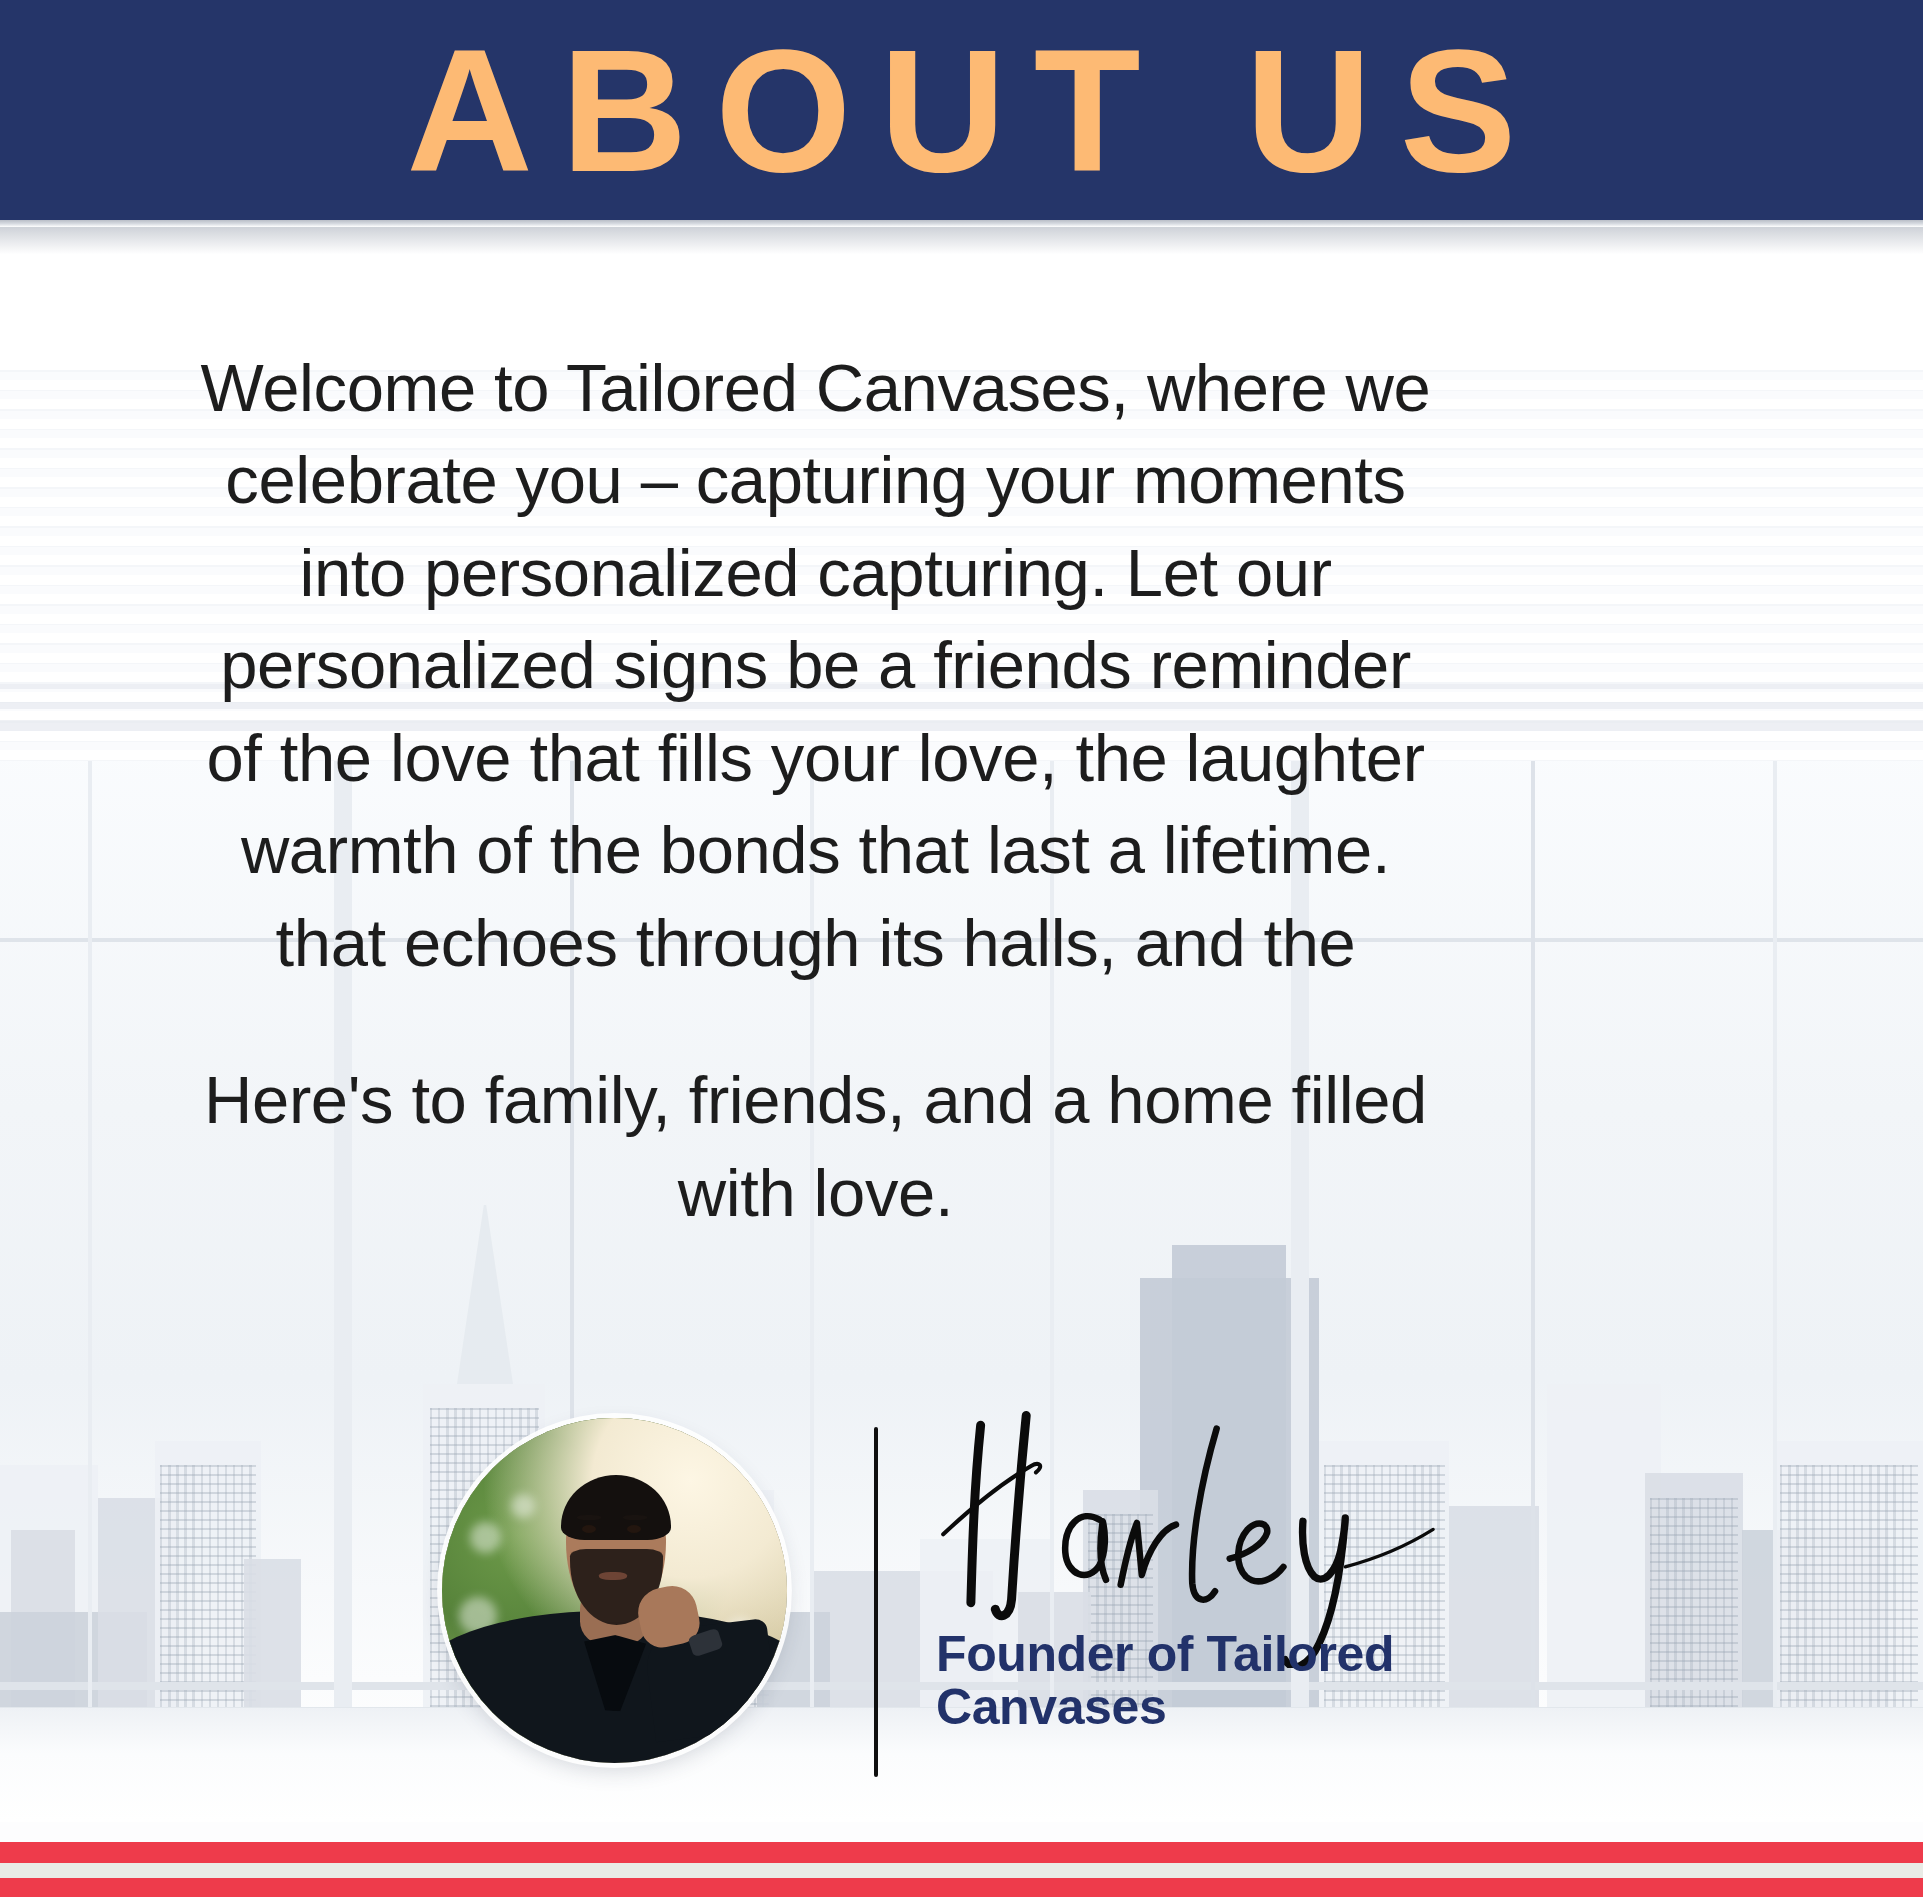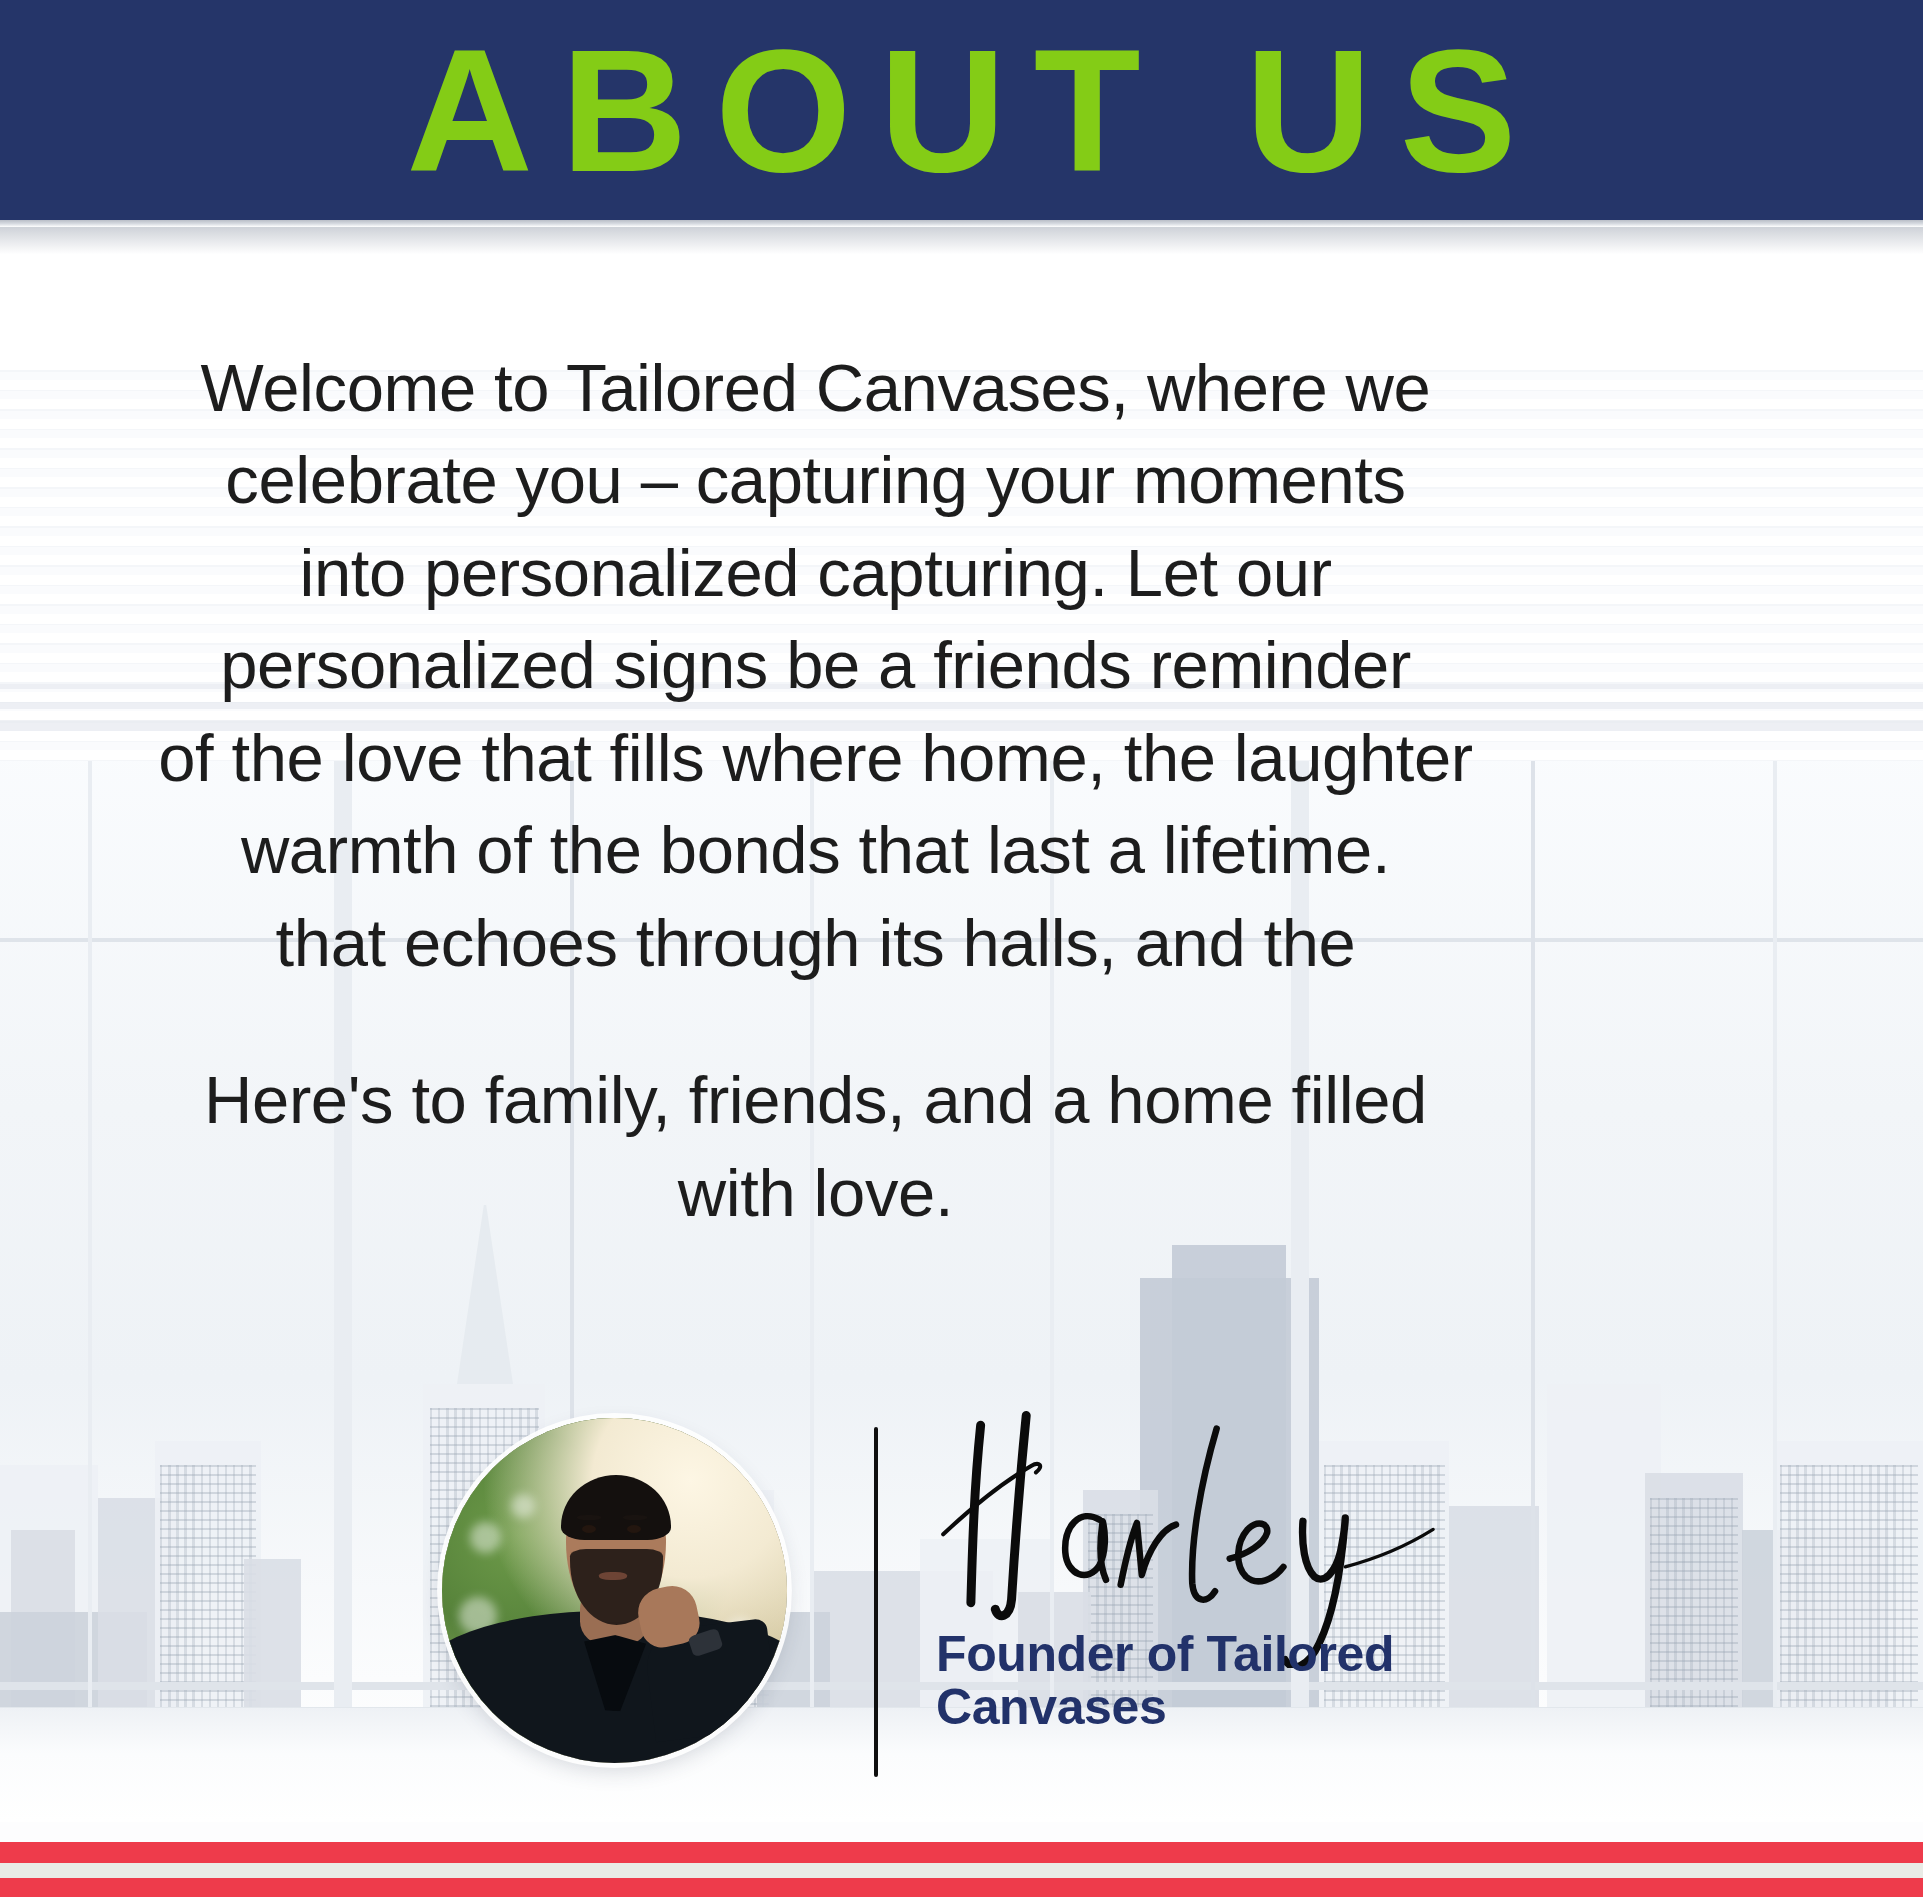--- a/index.html
+++ b/index.html
@@ -73,21 +73,21 @@
   }
   .sill-edge{position:absolute;left:0;top:1707px;width:1923px;height:3.3px;background:#e2e7ec;}
 
   
   .banner{
     position:absolute;left:0;top:0;width:1923px;height:220px;
     background:#253569;
     display:flex;align-items:center;justify-content:center;
   }
   .banner-title{
-    color:#84cc16;
+    color:#fdba74;
     font-size:175px;
     font-weight:700;
     letter-spacing:28px;
     line-height:1;
     margin:0;
     padding-left:28px;
     white-space:nowrap;
     font-family:"Liberation Sans", sans-serif;
   }
   .banner-underline{
@@ -271,21 +271,21 @@
   <div class="banner">
     <h1 class="banner-title">ABOUT US</h1>
   </div>
   <div class="banner-underline"></div>
 
   <div class="copy">
     <p>Welcome to Tailored Canvases, where we</p>
     <p>celebrate you – capturing your moments</p>
     <p>into personalized capturing. Let our</p>
     <p>personalized signs be a friends reminder</p>
-    <p>of the love that fills where home, the laughter</p>
+    <p>of the love that fills your love, the laughter</p>
     <p>warmth of the bonds that last a lifetime.</p>
     <p>that echoes through its halls, and the</p>
     <div class="gap"></div>
     <p>Here's to family, friends, and a home filled</p>
     <p>with love.</p>
   </div>
 
   <div class="avatar">
     <div class="avatar-photo">
       <div class="av-bg"></div>

